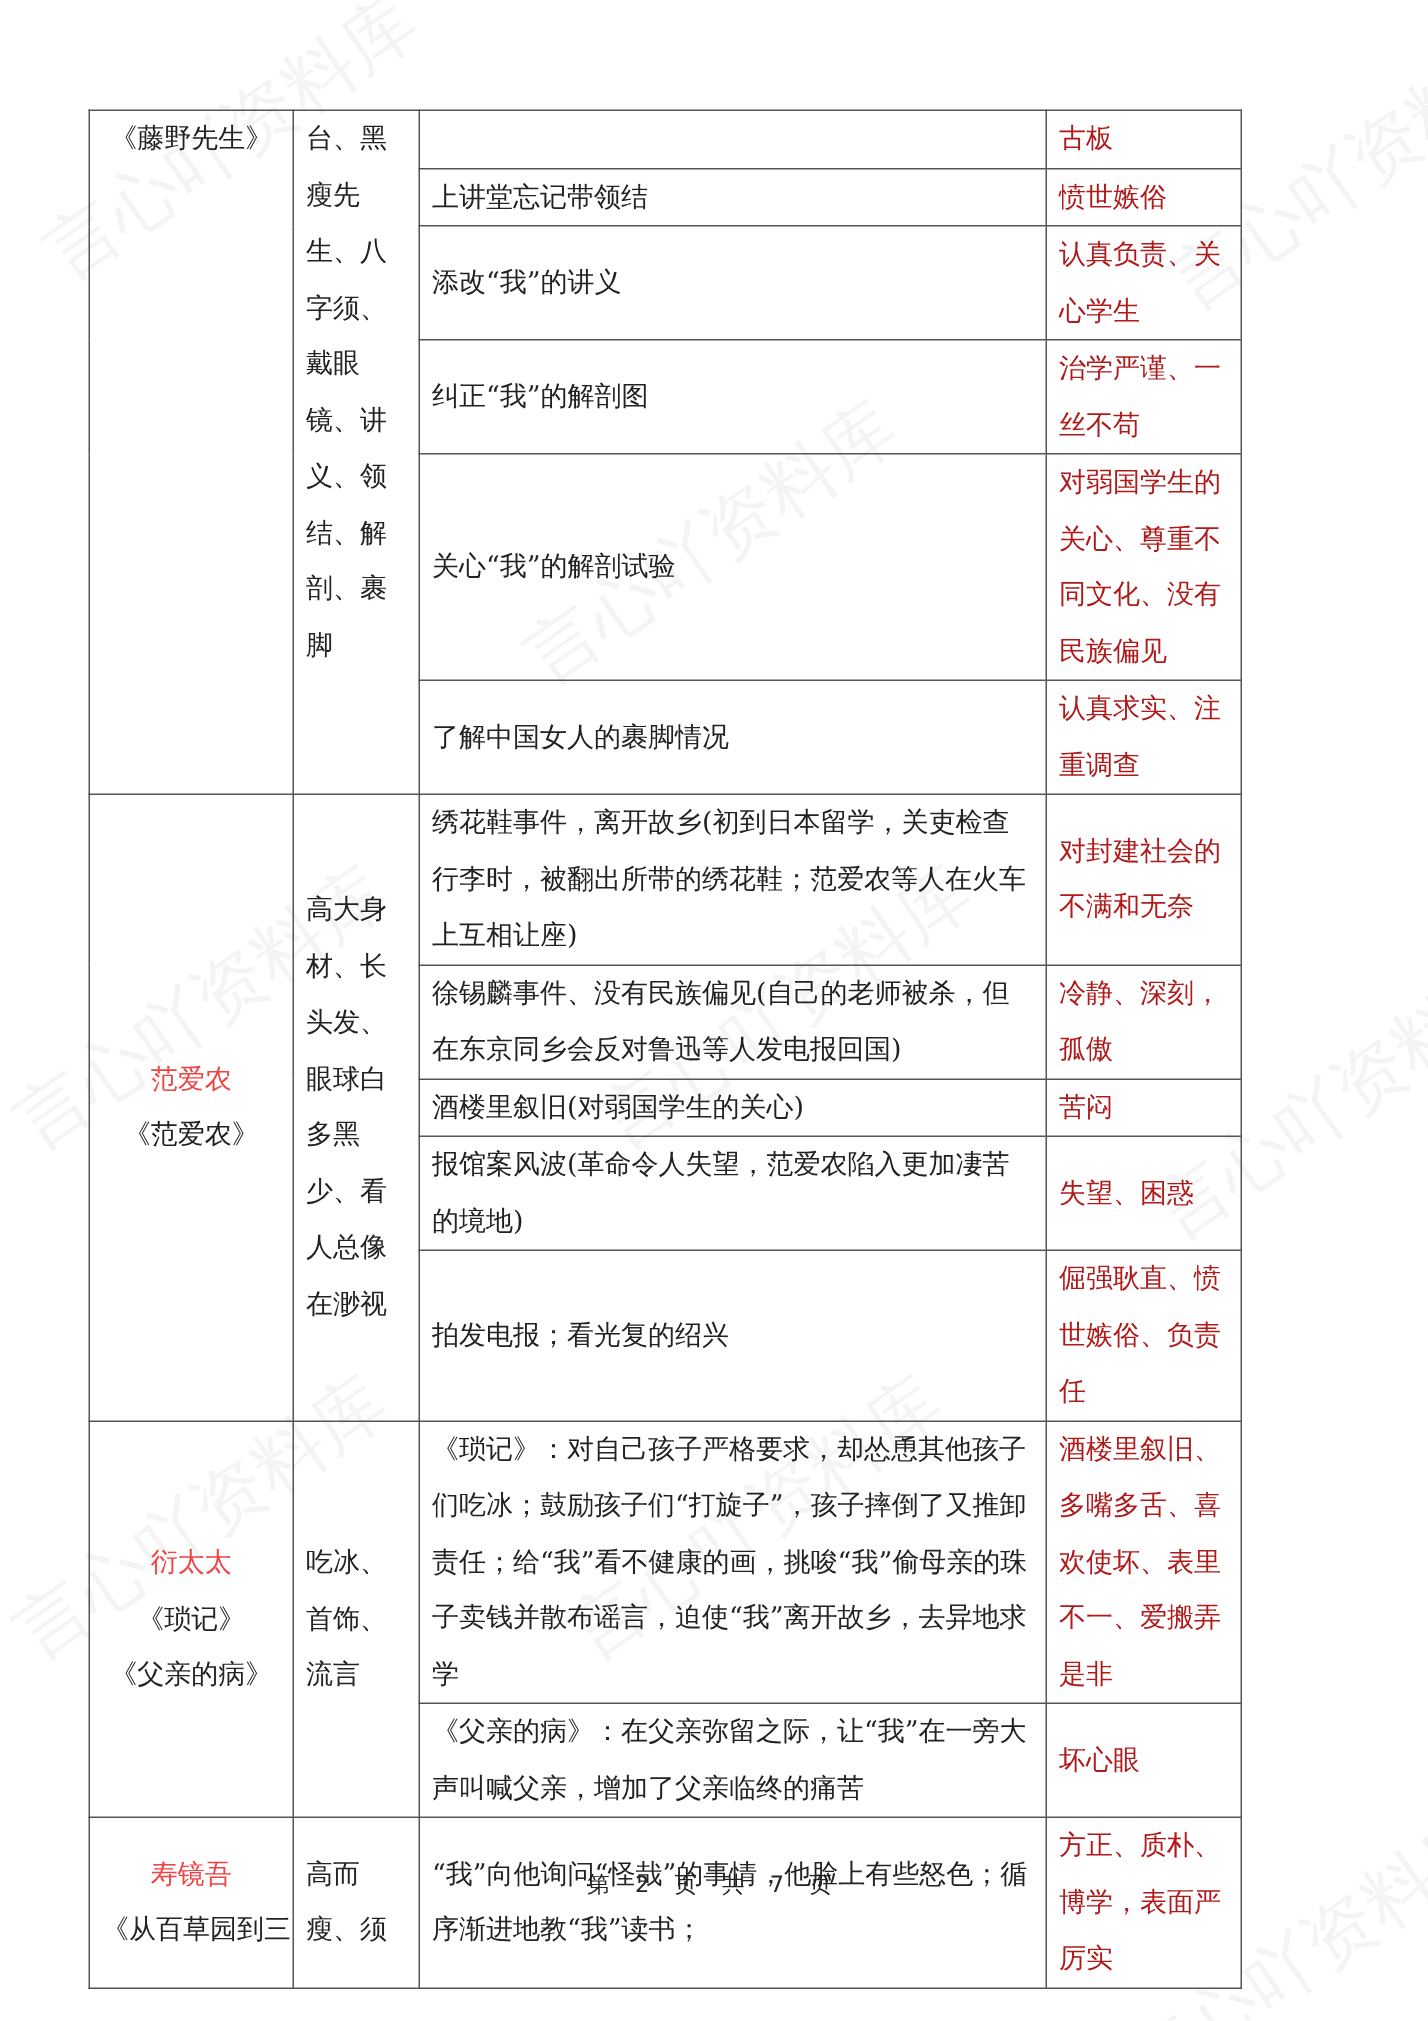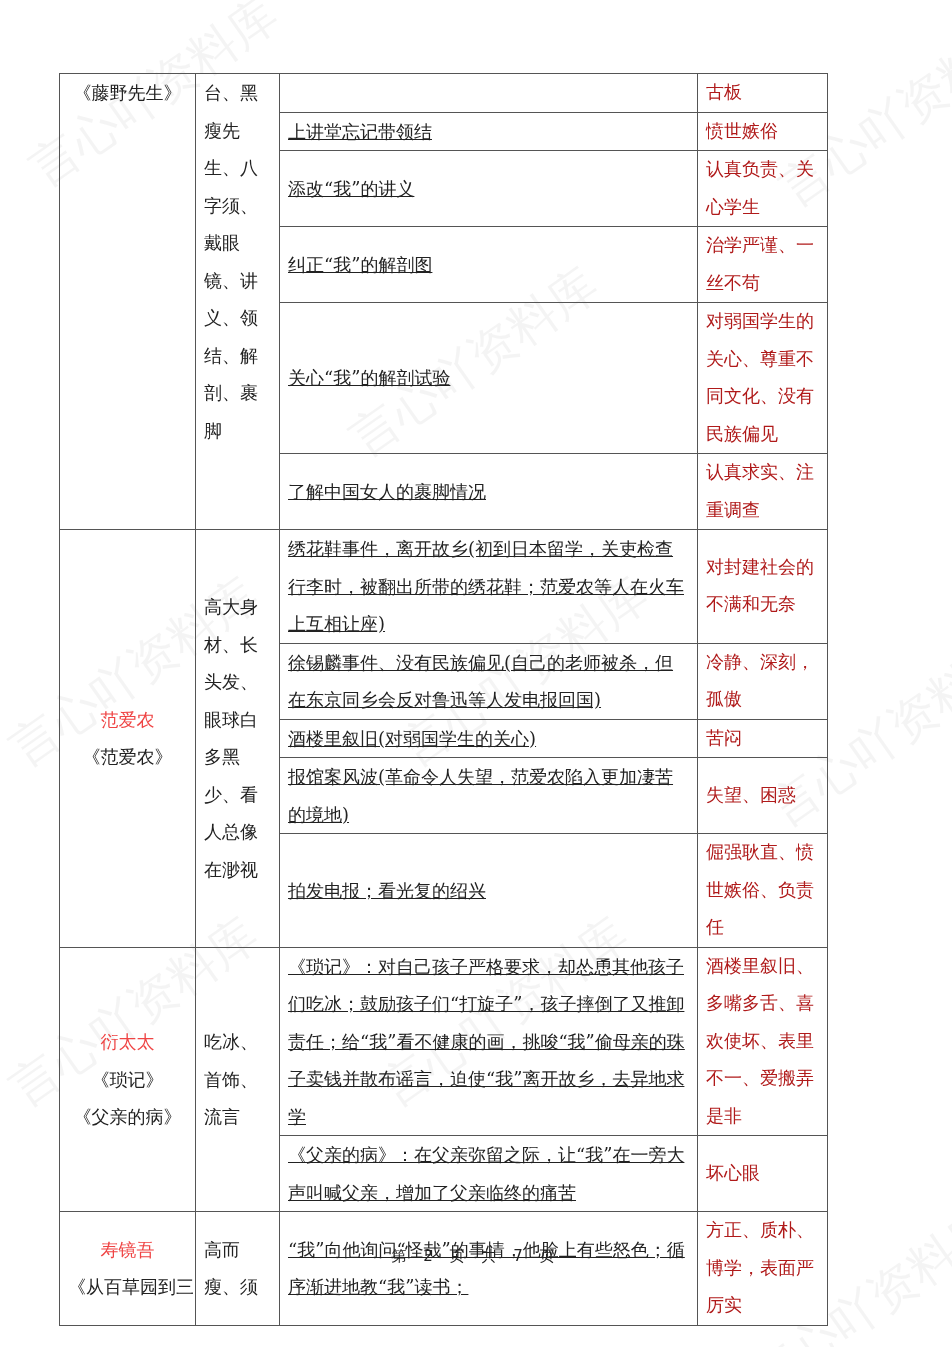--- a/index.html
+++ b/index.html
@@ -7,21 +7,21 @@
          font-family:"DejaVu Serif","Liberation Serif",serif; color:#222; }
   .watermark { position:absolute; color:rgba(0,0,0,0.045); font-size:48px;
                transform:rotate(-35deg); white-space:nowrap; pointer-events:none;
                font-family:"DejaVu Sans",sans-serif; }
   table.main { position:absolute; left:59px; top:73px; border-collapse:collapse;
                table-layout:fixed; width:734px; }
   table.main td { border:1.3px solid #555; font-size:18px; line-height:37.5px;
                   padding:0 8px; vertical-align:middle; word-break:break-all; }
   .c1 { width:136px; text-align:center; }
   .c2 { width:84px; }
-  .c3 { width:418px;text-decoration:underline; }
+  .c3 { width:418px; }
   .c4 { width:130px; color:#b01a1a; font-family:Liberation Sans, sans-serif; font-size:18px; }
   .name { color:#ef4444; font-family:"DejaVu Sans","Liberation Sans",sans-serif; display:block; }
   .top { vertical-align:top !important; }
   .footer { position:absolute; top:1247px; left:0; width:952px; text-align:center;
             font-size:15px; font-family:"DejaVu Sans","Liberation Sans",sans-serif; letter-spacing:6px; color:#222; }
 </style>
 </head>
 <body>
 
 <div class="watermark" style="left:10px;top:60px;">言心吖资料库</div>

